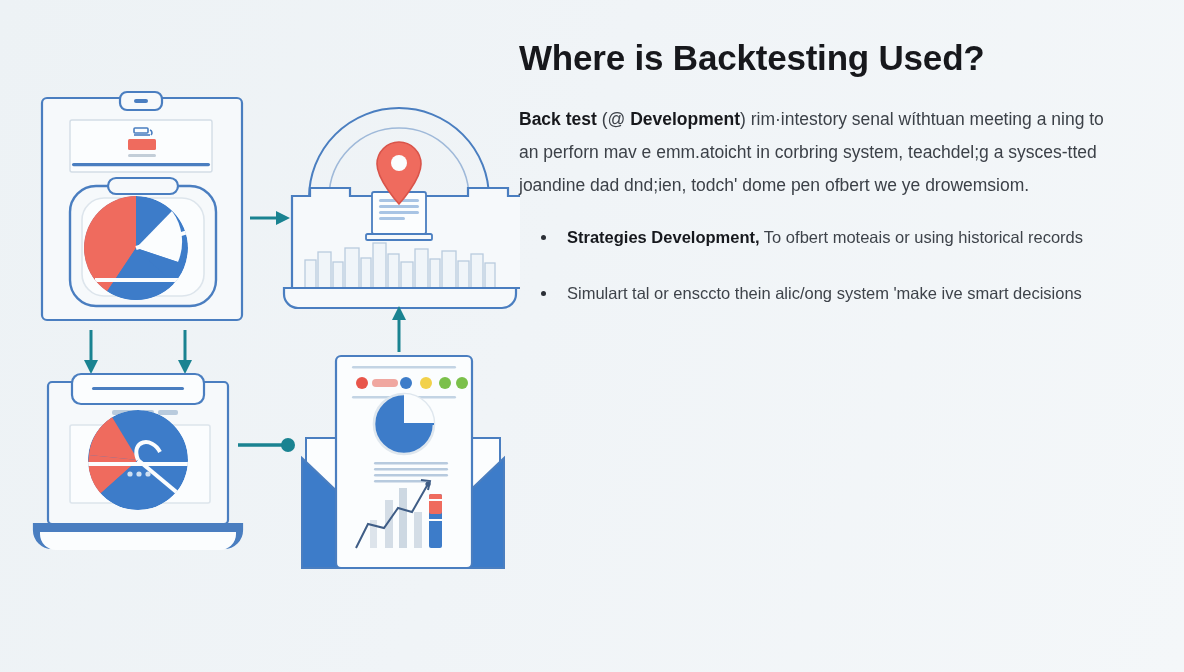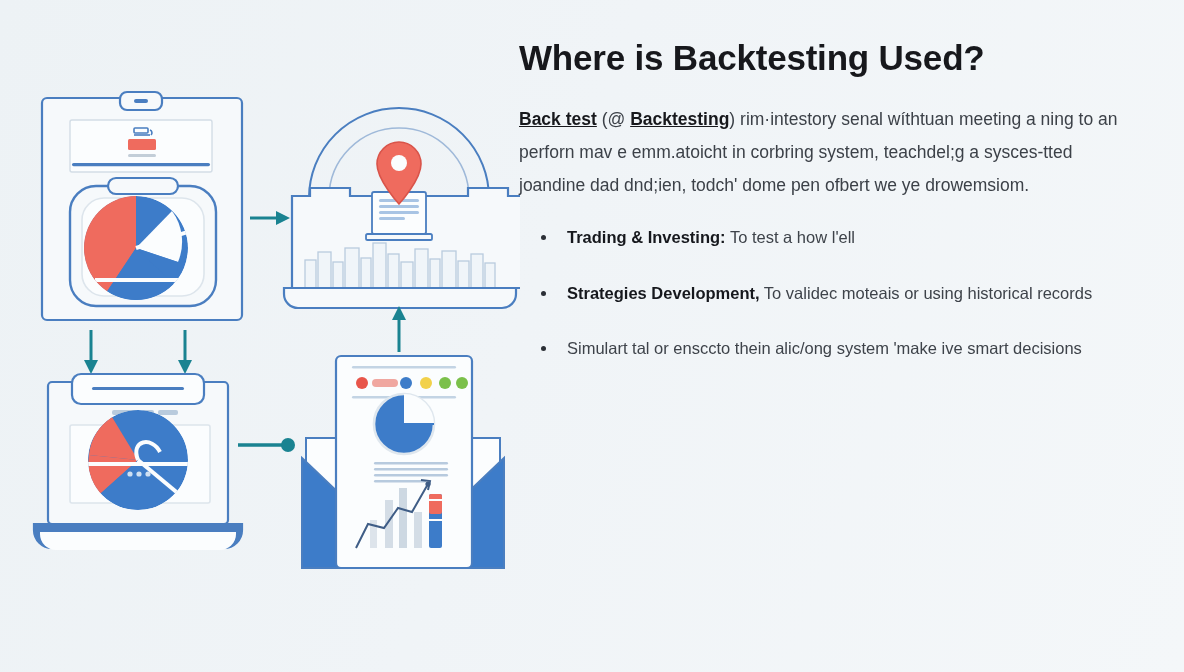--- a/index.html
+++ b/index.html
@@ -57,21 +57,20 @@
   .lead {
     font-size: 17.5px;
     line-height: 1.87;
     color: #3c4148;
     margin: 0 0 26px 0;
     max-width: 600px;
   }
   .lead .lead-strong {
     font-weight: bold;
     color: #17181c;
-    text-decoration: underline;
   }
   .bullets {
     list-style: none;
     margin: 0;
     padding: 0;
   }
   .bullet {
     position: relative;
     padding-left: 48px;
     margin-bottom: 34px;
@@ -290,33 +289,28 @@
         </g>
       </g>
     </svg>
   </div>
 
   <div class="text-panel">
 
     <h1 class="headline">Where is Backtesting Used?</h1>
 
     <p class="lead">
-      <span class="lead-strong">Back test</span><span> (@ </span><span class="lead-strong">Backtesting</span><span>) rim·intestory senal wíthtuan meeting a ning to an perforn mav e emm.atoicht in corbring system, teachdel;g a sysces-tted joandine dad dnd;ien, todch' dome pen ofbert we ye drowemsiom.</span>
+      <span class="lead-strong">Back test</span><span> (@ </span><span class="lead-strong">Development</span><span>) rim·intestory senal wíthtuan meeting a ning to an perforn mav e emm.atoicht in corbring system, teachdel;g a sysces-tted joandine dad dnd;ien, todch' dome pen ofbert we ye drowemsiom.</span>
     </p>
 
     <ul class="bullets">
       <li class="bullet">
         <span class="dot"></span>
-        <span class="b-label">Trading &amp; Investing:</span>
-        <span class="b-rest">To test a how l'ell</span>
-      </li>
-      <li class="bullet">
-        <span class="dot"></span>
         <span class="b-label">Strategies Development,</span>
-        <span class="b-rest">To validec moteais or using historical records</span>
+        <span class="b-rest">To ofbert moteais or using historical records</span>
       </li>
       <li class="bullet">
         <span class="dot"></span>
         <span class="b-label"></span>
         <span class="b-rest">Simulart tal or ensccto thein alic/ong system 'make ive smart decisions</span>
       </li>
     </ul>
   </div>
 </div>
 

